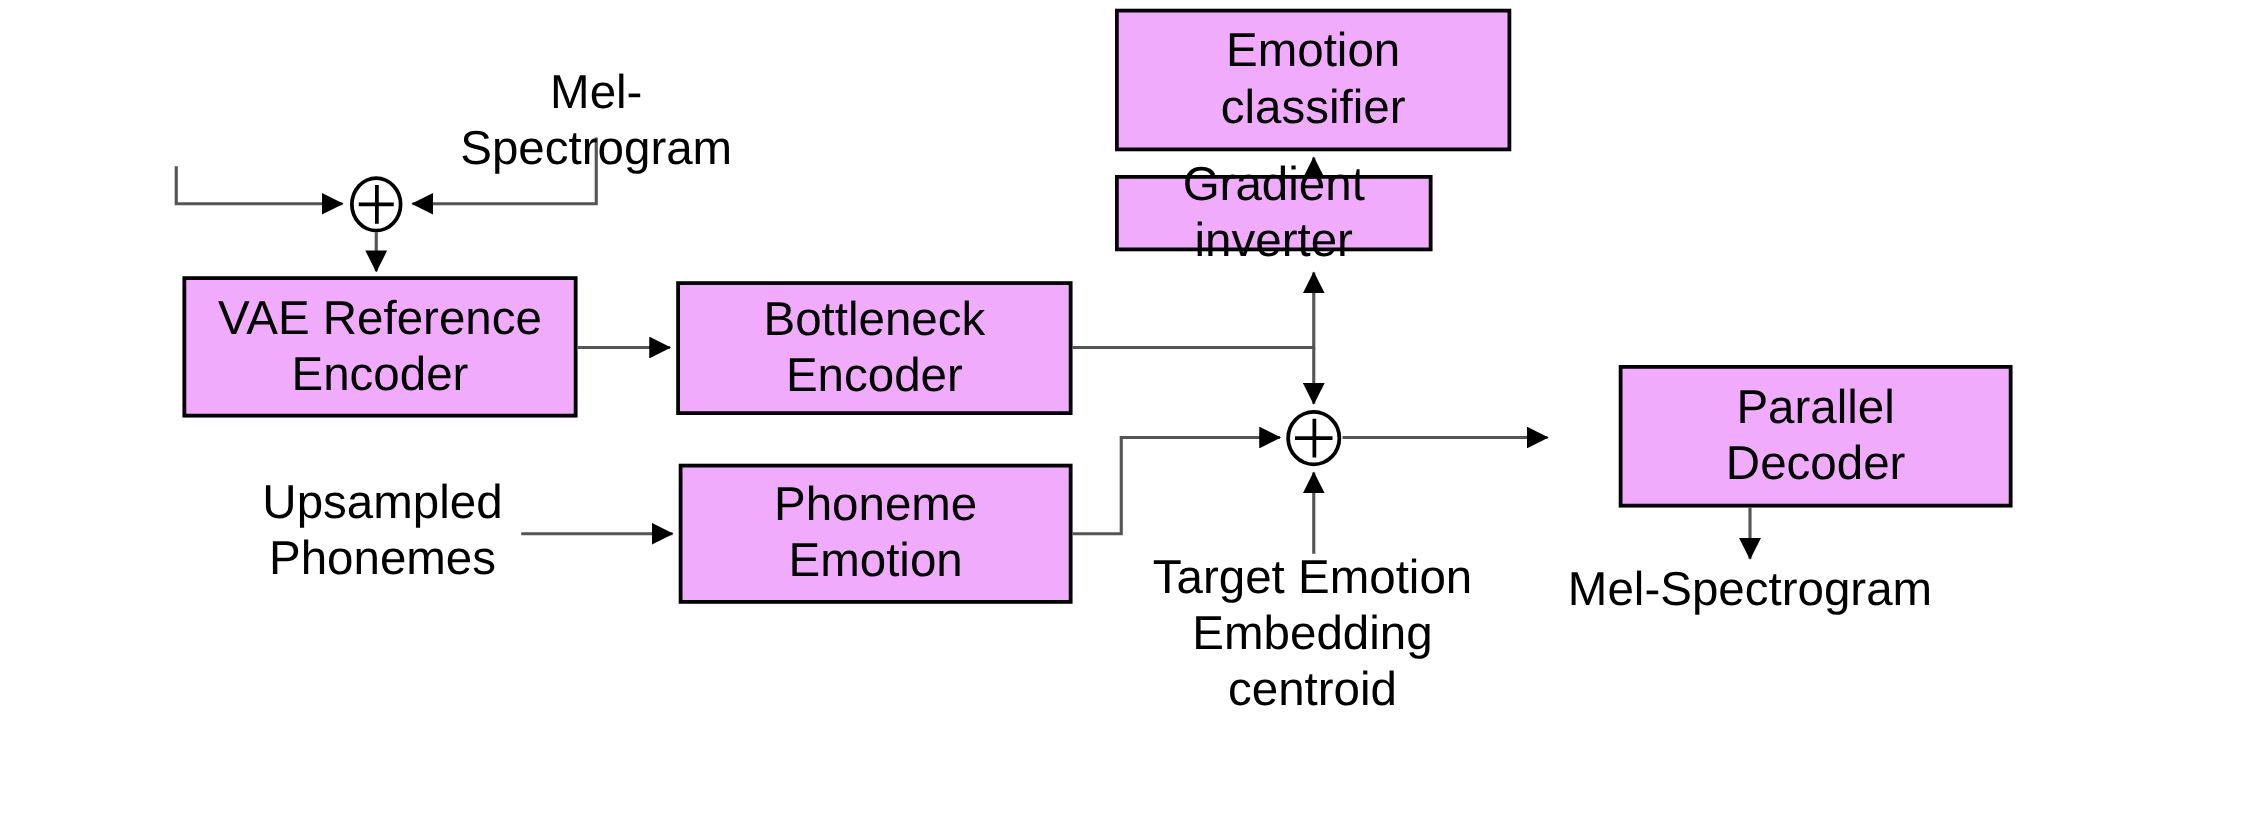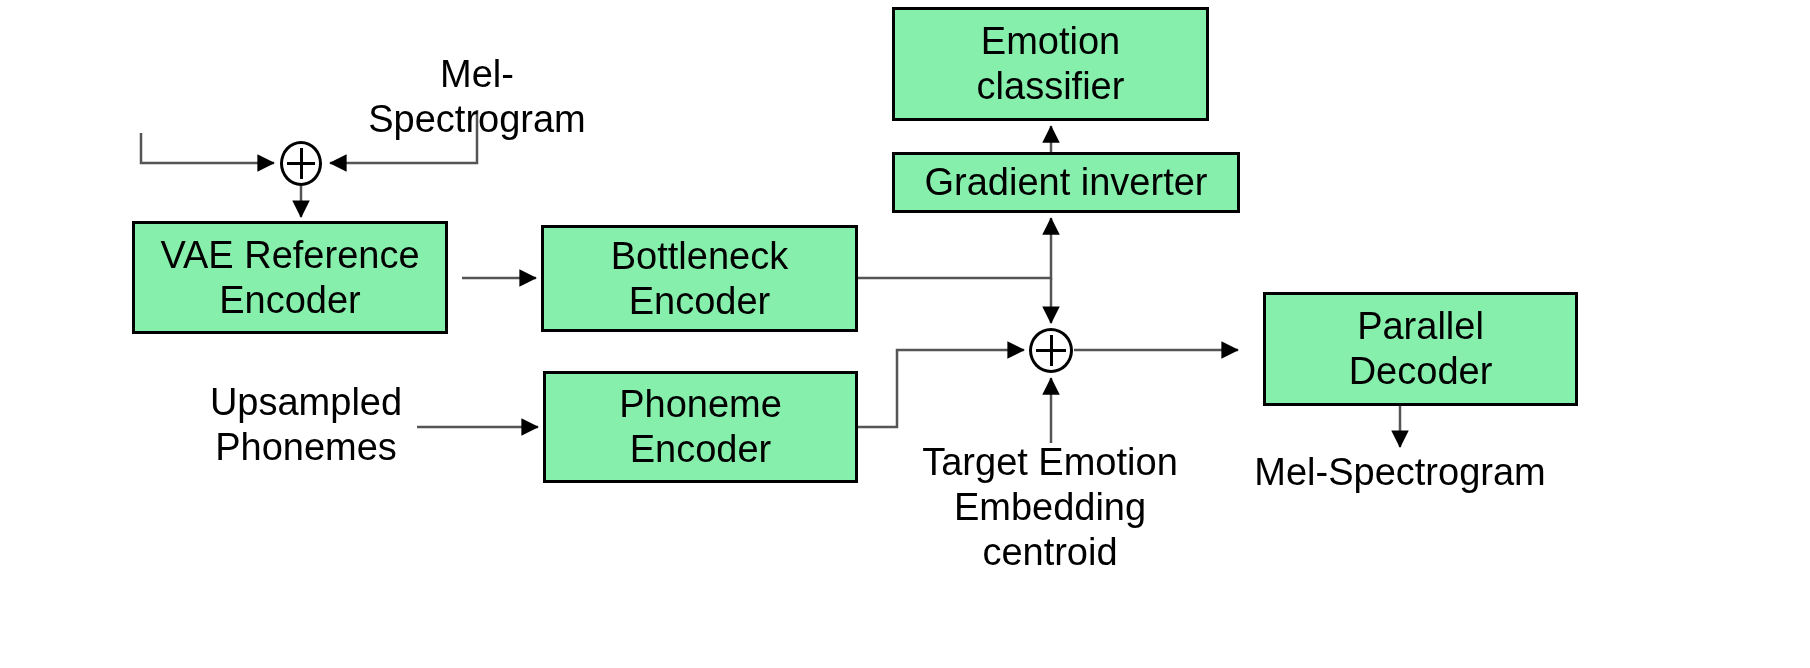--- a/index.html
+++ b/index.html
@@ -17,21 +17,21 @@
   #edges{
     position:absolute;
     left:0; top:0;
     width:1810px; height:668px;
     pointer-events:none;
   }
   .node{
     position:absolute;
     box-sizing:border-box;
     border:3px solid #000000;
-    background:#86efac;
+    background:#f0abfc;
     display:flex;
     align-items:center;
     justify-content:center;
     text-align:center;
     line-height:1.18;
     font-size:38px;
     white-space:pre-line;
   }
   .label{
     position:absolute;
@@ -110,35 +110,35 @@
 
     <g>
       <path d="M 1074 350 L 1238 350" stroke="#555" stroke-width="2.5" fill="none" marker-end="url(#ah)"></path>
     </g>
 
     <g>
       <path d="M 1400 406 L 1400 447" stroke="#555" stroke-width="2.5" fill="none" marker-end="url(#ah)"></path>
     </g>
   </svg>
 
-  <div class="node" style="left:132px;top:221px;width:316px;height:113px;">VAE Reference
+  <div class="node" style="left:146px;top:221px;width:316px;height:113px;">VAE Reference
 Encoder</div>
 
   <div class="node" style="left:541px;top:225px;width:317px;height:107px;">Bottleneck
 Encoder</div>
 
   <div class="node" style="left:543px;top:371px;width:315px;height:112px;">Phoneme
-Encoder</div>
+Emotion</div>
 
   <div class="node" style="left:892px;top:7px;width:317px;height:114px;">Emotion
 classifier</div>
 
-  <div class="node" style="left:892px;top:152px;width:348px;height:61px;">Gradient inverter</div>
+  <div class="node" style="left:892px;top:140px;width:254px;height:61px;">Gradient inverter</div>
 
-  <div class="node" style="left:1263px;top:292px;width:315px;height:114px;">Parallel
+  <div class="node" style="left:1295px;top:292px;width:315px;height:114px;">Parallel
 Decoder</div>
 
 
   <div class="label" style="left:332px;top:52px;width:290px;">Mel-Spectrogram</div>
 
   <div class="label" style="left:915px;top:440px;width:270px;">Target Emotion
 Embedding
 centroid</div>
 
   <div class="label" style="left:196px;top:380px;width:220px;">Upsampled

